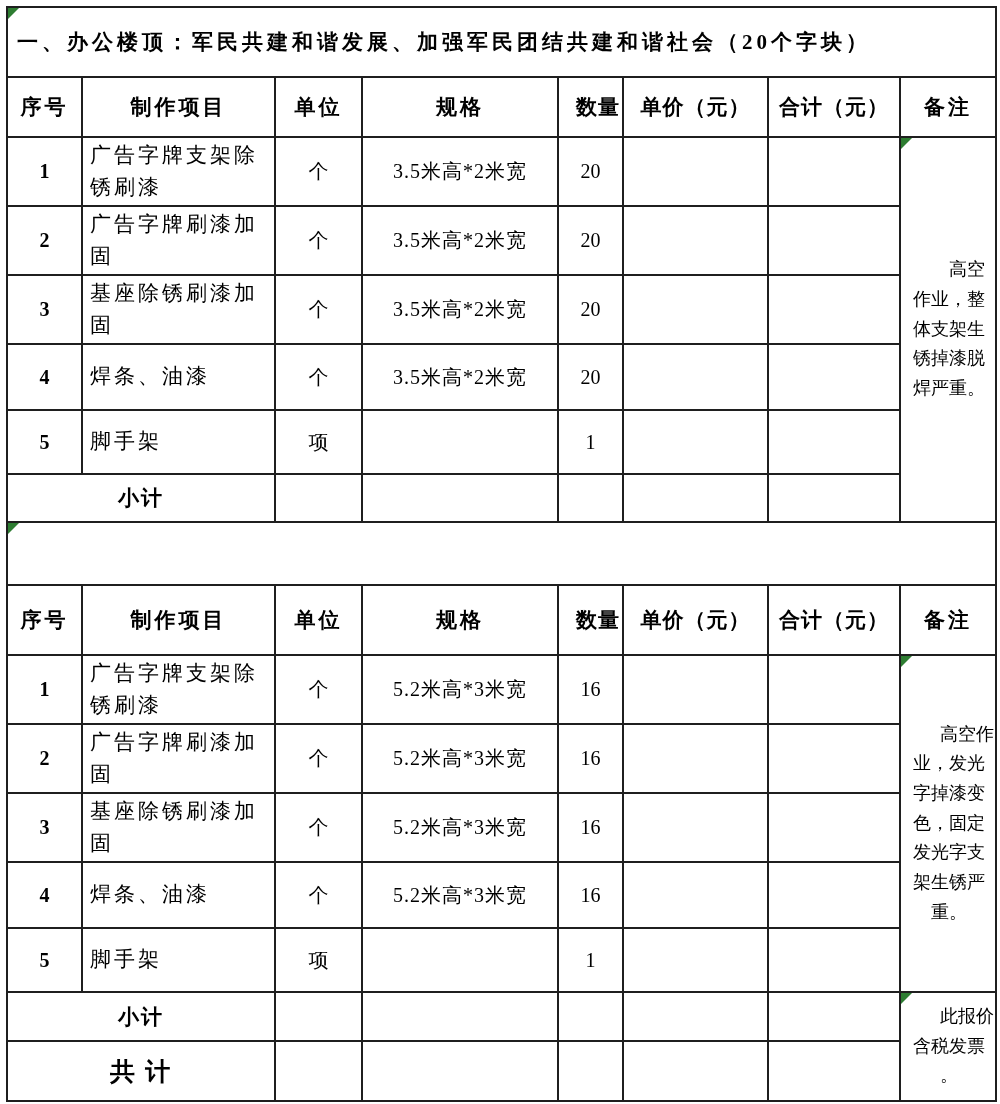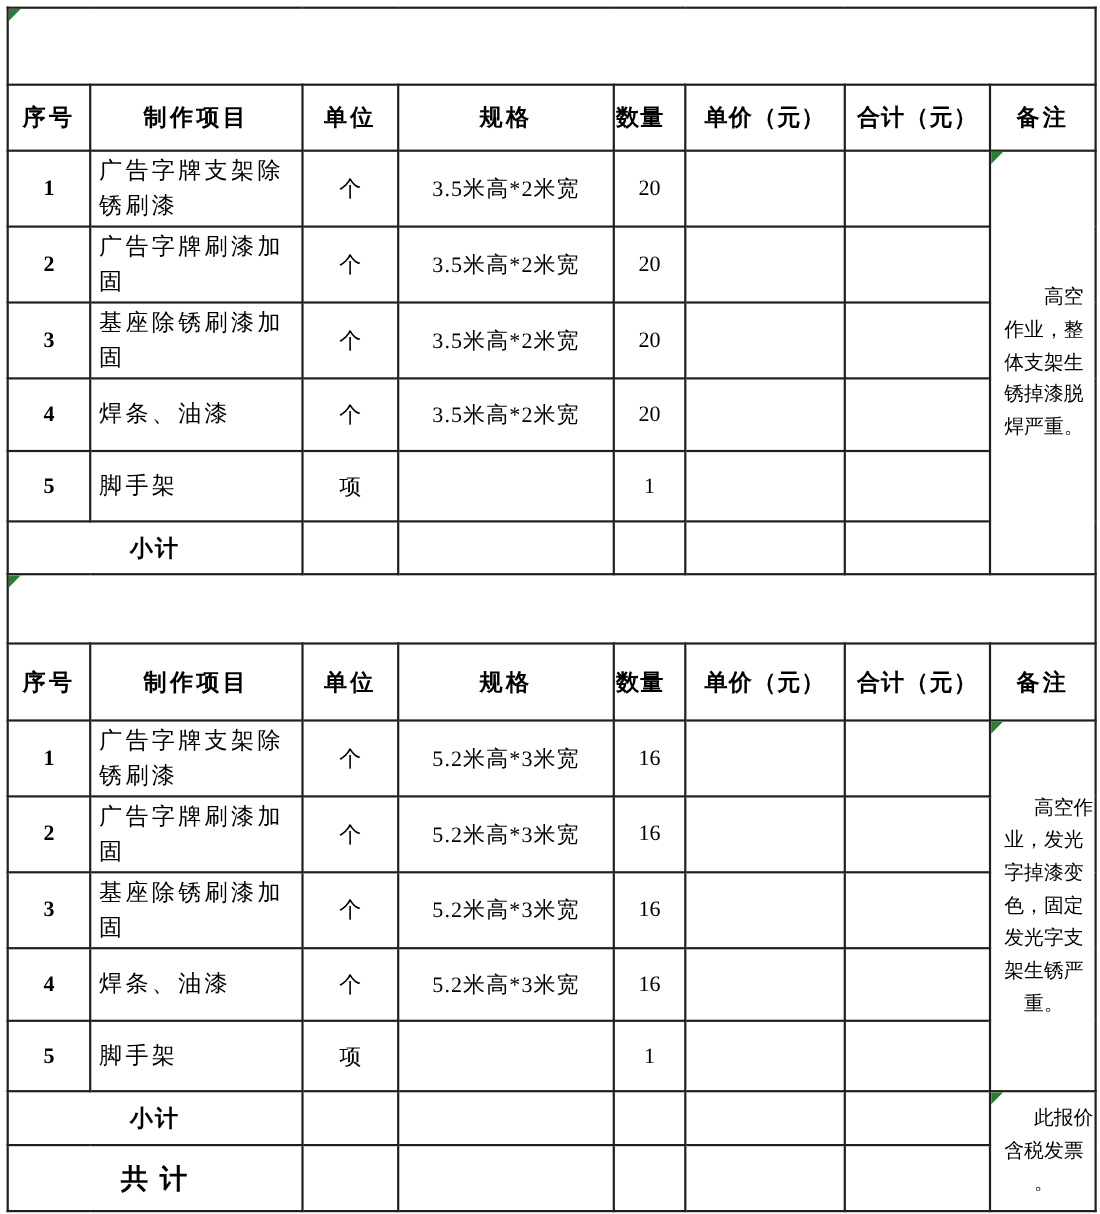--- a/index.html
+++ b/index.html
@@ -17,21 +17,21 @@
   col.c-no{width:75px} col.c-item{width:193px} col.c-unit{width:87px} col.c-spec{width:196px}
   col.c-qty{width:65px} col.c-price{width:145px} col.c-total{width:132px} col.c-remark{width:96px}
 
   td.title {
     text-align:left; font-weight:bold; font-size:21px; letter-spacing:4px;
     padding-left:9px; position:relative;
   }
   th {
     font-weight:bold; font-size:21px; letter-spacing:3px; text-align:center; padding:0 1px;
   }
-  th.qty-h { text-align:left; padding-right:2px; letter-spacing:1px; }
+  th.qty-h { text-align:right; padding-right:2px; letter-spacing:1px; }
   th.price-h, th.total-h { letter-spacing:1px;margin-left:16px; }
 
   td.no   { text-align:center; font-weight:bold; font-size:20px; }
   td.item { text-align:left; font-size:21px; letter-spacing:3px; padding:2px 2px 2px 7px; line-height:1.5; }
   td.unit { text-align:center; font-size:20px; }
   td.spec { text-align:center; font-size:20px; letter-spacing:1px;margin-top:16px; }
   td.qty  { text-align:center; font-size:20px; }
   td.blank{ }
   td.remark {
     text-align:center; font-size:18px; line-height:1.65; letter-spacing:0;
@@ -58,20 +58,21 @@
     <col class="c-qty">
         <col class="c-price">
         <col class="c-total">
         <col class="c-remark">
   </colgroup>
 
   <tbody>
         <tr style="height:70px">
     <td class="title" colspan="8">
       <span class="corner-marker"></span>
+      <span>一、办公楼顶：军民共建和谐发展、加强军民团结共建和谐社会（20个字块）</span>
     </td>
   </tr>
   <tr style="height:60px">
     <th>序号</th>
     <th>制作项目</th>
     <th>单位</th>
     <th>规格</th>
     <th class="qty-h">数量</th>
     <th class="price-h">单价（元）</th>
     <th class="total-h">合计（元）</th>

